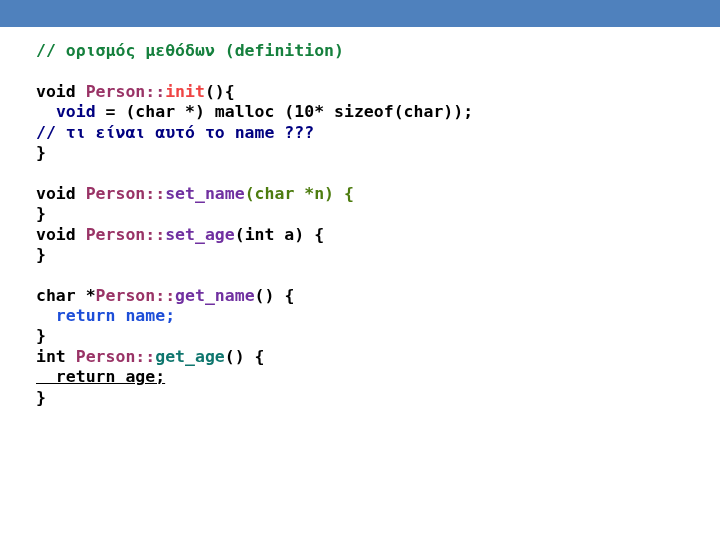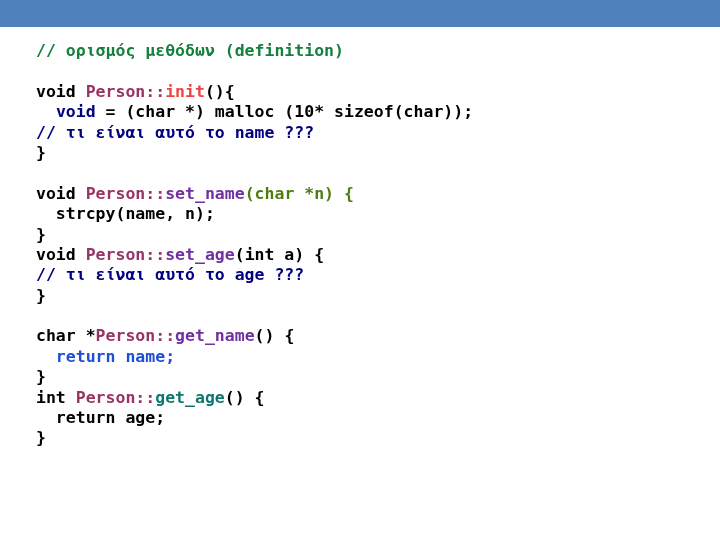--- a/index.html
+++ b/index.html
@@ -73,31 +73,29 @@
     <div>
         <div class="code-block">
           <div class="code-line"><span class="tok-plain" style="color: rgb(0, 0, 0);">void </span><span class="tok-class" style="color: rgb(153, 51, 102);">Person::</span><span class="tok-method" style="color: #ef4444;">init</span><span class="tok-plain" style="color: rgb(0, 0, 0);">(){</span></div>
           <div class="code-line"><span class="tok-plain" style="color: rgb(0, 0, 0);">  </span><span class="tok-ident" style="color: rgb(0, 0, 128);">void</span><span class="tok-plain" style="color: rgb(0, 0, 0);"> = (char *) malloc (10* sizeof(char));</span></div>
           <div class="code-line"><span class="tok-comment-blue" style="color: rgb(0, 0, 128);">// τι είναι αυτό το name ???</span></div>
           <div class="code-line"><span class="tok-plain" style="color: rgb(0, 0, 0);">}</span></div>
         </div>
         <div class="blank-line">&nbsp;</div>
         <div class="code-block">
           <div class="code-line"><span class="tok-plain" style="color: rgb(0, 0, 0);">void </span><span class="tok-class" style="color: rgb(153, 51, 102);">Person::</span><span class="tok-method" style="color: rgb(112, 48, 160);">set_name</span><span class="tok-plain" style="color: #4d7c0f;">(char *n) {</span></div>
-          <div class="code-line"><span class="tok-plain" style="color: rgb(0, 0, 0);">  strcpy(name, n);</span></div>
           <div class="code-line"><span class="tok-plain" style="color: rgb(0, 0, 0);">}</span></div>
           <div class="code-line"><span class="tok-plain" style="color: rgb(0, 0, 0);">void </span><span class="tok-class" style="color: rgb(153, 51, 102);">Person::</span><span class="tok-method" style="color: rgb(112, 48, 160);">set_age</span><span class="tok-plain" style="color: rgb(0, 0, 0);">(int a) {</span></div>
-          <div class="code-line"><span class="tok-comment-blue" style="color: rgb(0, 0, 128);">// τι είναι αυτό το age ???</span></div>
           <div class="code-line"><span class="tok-plain" style="color: rgb(0, 0, 0);">}</span></div>
         </div>
         <div class="blank-line">&nbsp;</div>
         <div class="code-block">
           <div class="code-line"><span class="tok-plain" style="color: rgb(0, 0, 0); text-align: center;">char *</span><span class="tok-class" style="color: rgb(153, 51, 102);">Person::</span><span class="tok-method" style="color: rgb(112, 48, 160);">get_name</span><span class="tok-plain" style="color: rgb(0, 0, 0);">() {</span></div>
           <div class="code-line"><span class="tok-plain" style="color: #1d4ed8;">  return name;</span></div>
           <div class="code-line"><span class="tok-plain" style="color: rgb(0, 0, 0);">}</span></div>
           <div class="code-line"><span class="tok-plain" style="color: rgb(0, 0, 0);">int </span><span class="tok-class" style="color: rgb(153, 51, 102);">Person::</span><span class="tok-method" style="color: #0f766e;">get_age</span><span class="tok-plain" style="color: rgb(0, 0, 0);">() {</span></div>
-          <div class="code-line"><span class="tok-plain" style="color: rgb(0, 0, 0);">  return age;</span></div>
+          <div class="code-line"><span class="tok-plain" style="color: rgb(0, 0, 0); text-decoration: underline;">  return age;</span></div>
           <div class="code-line"><span class="tok-plain" style="color: rgb(0, 0, 0);">}</span></div>
         </div>
       </div>
   </div>
 
 </div>
 
 </body></html>

